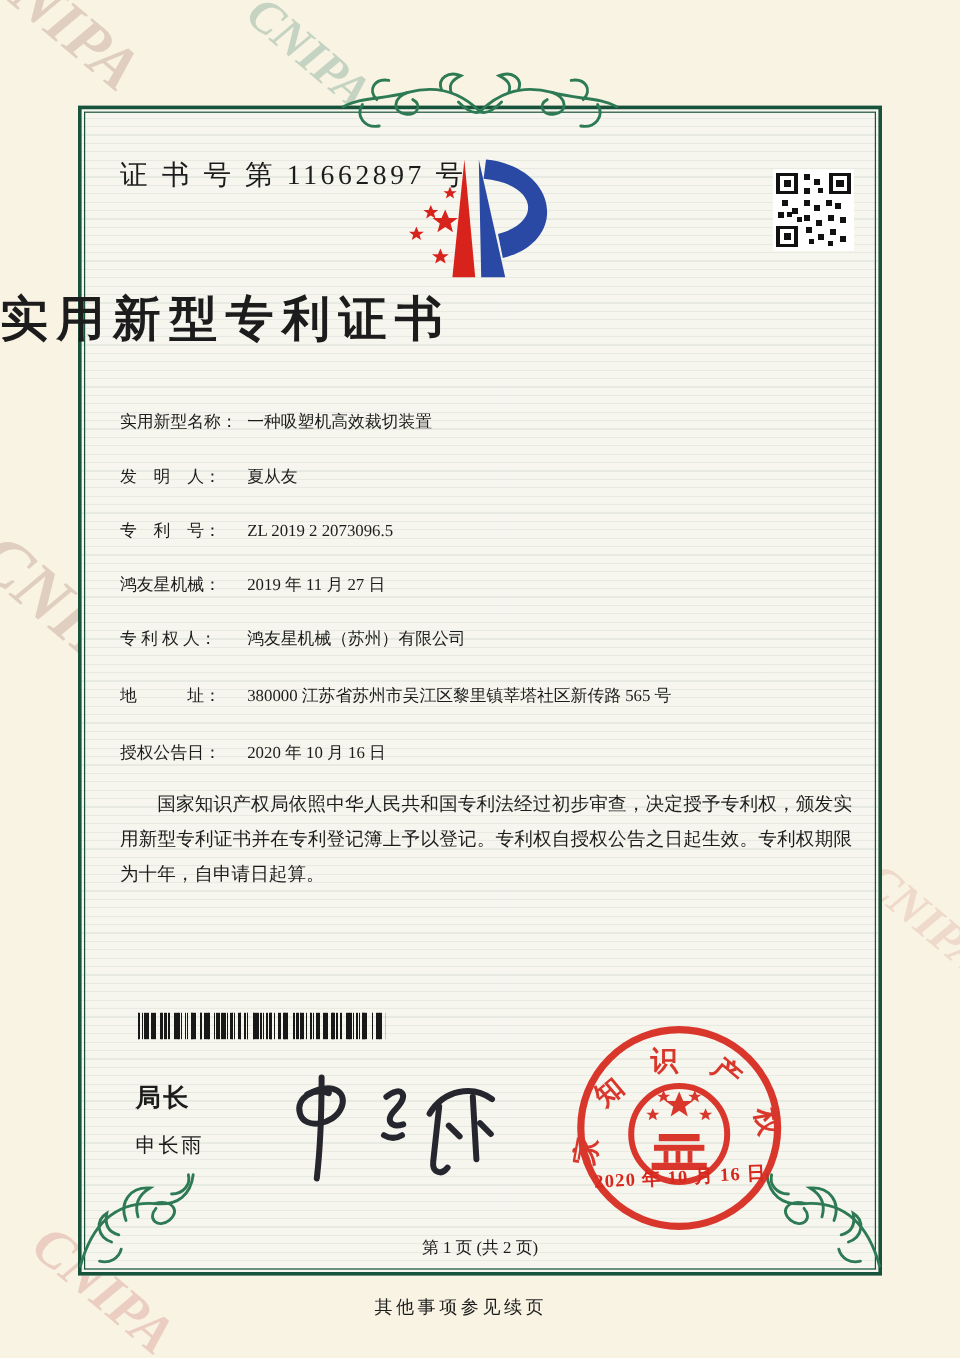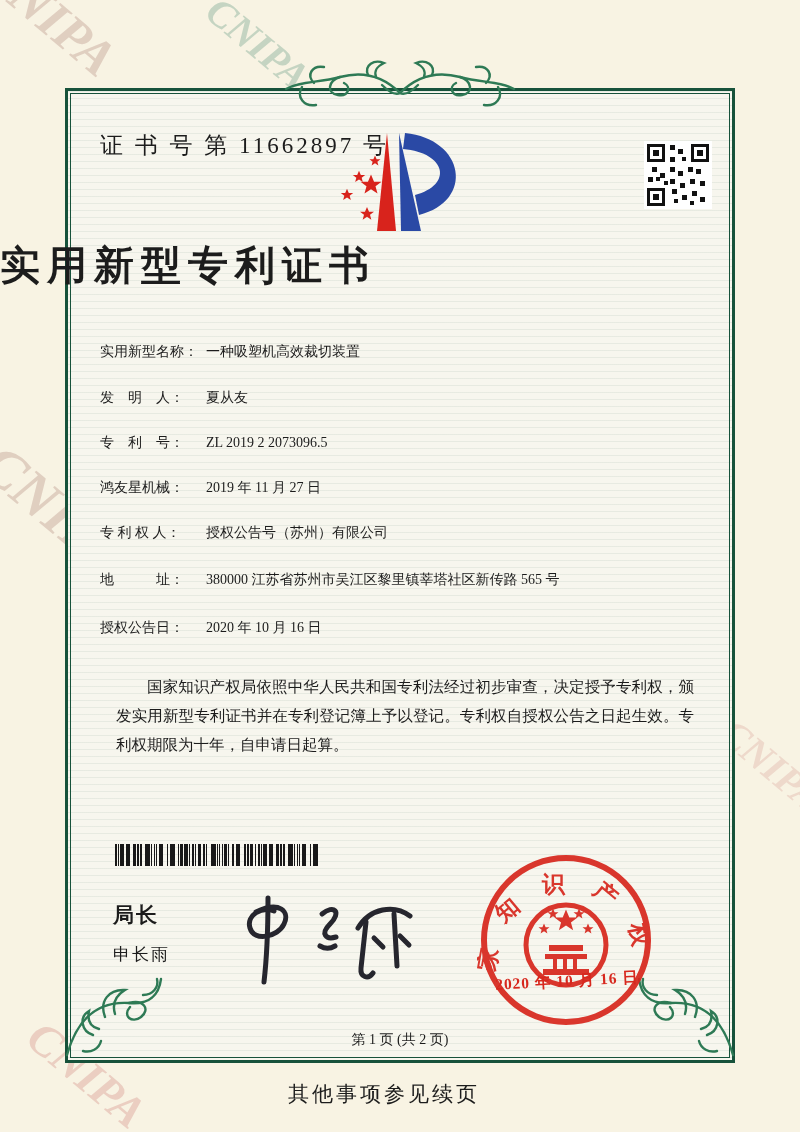--- a/index.html
+++ b/index.html
@@ -21,38 +21,38 @@
   .cert-no{left:100px;top:130px;font-size:23px;letter-spacing:3px;}
   .logo{left:325px;top:126px;width:160px;height:114px;}
   .qr{left:644px;top:141px;width:68px;height:68px;}
   .title{left:0;top:238px;width:800px;text-align:left;font-size:40px;font-weight:bold;letter-spacing:7px;}
   .frow{position:absolute;left:100px;width:640px;font-size:14px;white-space:nowrap;}
   .frow .lab{display:inline-block;min-width:106px;}
   .r0{top:343px}.r1{top:389px}.r2{top:434px}.r3{top:479px}.r4{top:524px}.r5{top:571px}
   .grant{top:619px;}
   .grant .gno{position:absolute;left:355px;top:0;}
   .paras{left:100px;top:656px;width:610px;font-size:15.5px;line-height:29px;text-align:justify;}
-  .paras p{margin:16px;text-indent:2em;}
+  .paras p{margin:0;text-indent:2em;}
   .barcode{
     left:115px;top:844px;width:206px;height:22px;
     background:
       repeating-linear-gradient(90deg,#181818 0 2px,transparent 2px 3px,#181818 3px 4px,transparent 4px 8px,#181818 8px 9px,transparent 9px 11px),
       repeating-linear-gradient(90deg,#181818 0 1px,transparent 1px 5px,#181818 5px 8px,transparent 8px 13px);
   }
   .signer-title{left:113px;top:901px;font-size:21px;letter-spacing:2px;font-weight:bold;}
   .signer-name{left:113px;top:943px;font-size:17px;letter-spacing:2px;}
   .signature{left:222px;top:890px;width:205px;height:100px;}
   .seal{left:477px;top:851px;width:178px;height:178px;}
   .seal-date{
     position:absolute;left:481px;top:971px;width:172px;text-align:center;
     color:#d7281e;font-size:15.5px;font-weight:bold;letter-spacing:1px;
     transform:rotate(-3deg);
   }
   .page-info{left:0;top:1031px;width:800px;text-align:center;font-size:14px;}
-  .footer-note{left:0;top:1080px;width:768px;text-align:center;font-size:21px;letter-spacing:3px;}
+  .footer-note{left:0;top:1080px;width:768px;text-align:center;font-size:15px;letter-spacing:3px;}
   .orn{pointer-events:none;}
   .orn-top{left:278px;top:55px;width:244px;height:70px;}
   .orn-bl{left:63px;top:955px;width:110px;height:105px;}
   .orn-br{left:627px;top:955px;width:110px;height:105px;transform:scaleX(-1);}
   .wm{
     position:absolute;font-style:italic;font-weight:bold;white-space:nowrap;
     font-family:"Liberation Serif","DejaVu Serif",serif;pointer-events:none;
   }
   .wm-cn{color:rgba(204,176,164,0.55);}
   .wm-green{color:rgba(136,175,153,0.45);}
@@ -173,21 +173,21 @@
       <rect x="9" y="53" width="6" height="6"></rect>
   </g>
 </svg>
 
 <div class="abs title">实用新型专利证书</div>
 
 <div class="frow r0"><span class="lab">实用新型名称：</span><span>一种吸塑机高效裁切装置</span></div>
 <div class="frow r1"><span class="lab">发　明　人：</span><span>夏从友</span></div>
 <div class="frow r2"><span class="lab">专　利　号：</span><span>ZL 2019 2 2073096.5</span></div>
 <div class="frow r3"><span class="lab">鸿友星机械：</span><span>2019 年 11 月 27 日</span></div>
-<div class="frow r4"><span class="lab">专 利 权 人：</span><span>授权公告号（苏州）有限公司</span></div>
+<div class="frow r4"><span class="lab">专 利 权 人：</span><span>鸿友星机械（苏州）有限公司</span></div>
 <div class="frow r5"><span class="lab">地　　　址：</span><span>380000 江苏省苏州市吴江区黎里镇莘塔社区新传路 565 号</span></div>
 
 <div class="frow grant">
   <span class="lab">授权公告日：</span><span>2020 年 10 月 16 日</span>
 </div>
 
 <div class="abs paras">
   <p>国家知识产权局依照中华人民共和国专利法经过初步审查，决定授予专利权，颁发实用新型专利证书并在专利登记簿上予以登记。专利权自授权公告之日起生效。专利权期限为十年，自申请日起算。</p>
 </div>
 

